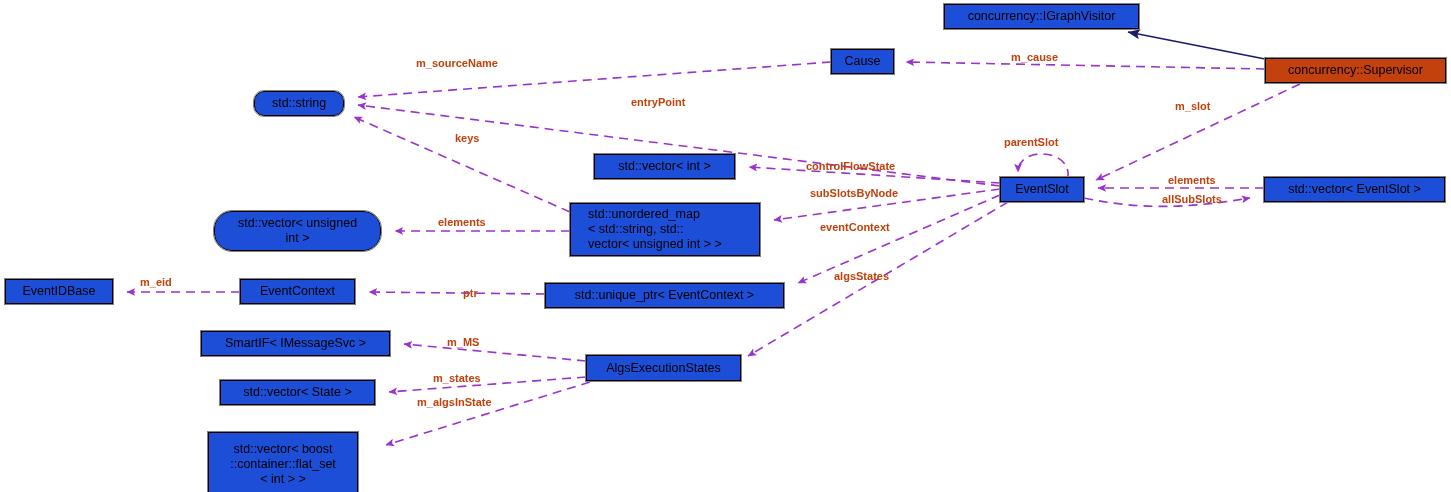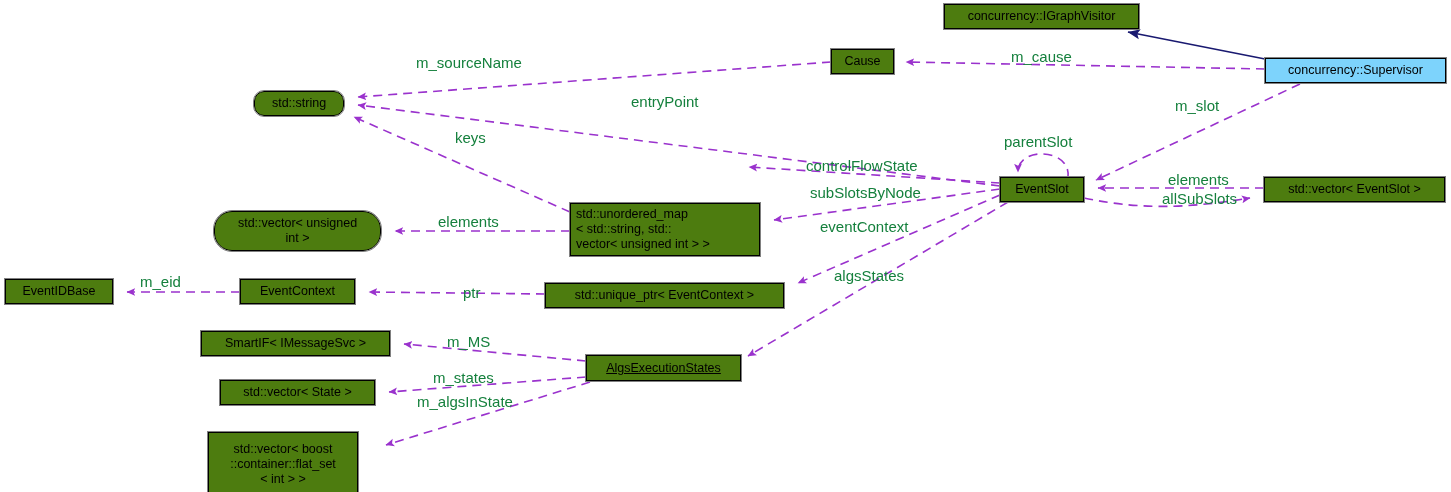--- a/index.html
+++ b/index.html
@@ -21,47 +21,48 @@
     top: 0;
     width: 1451px;
     height: 492px;
     pointer-events: none;
   }
   .node {
     position: absolute;
     box-sizing: border-box;
     border: 1px solid #000000;
     outline: 1px solid #808080;
-    background: #4d7c0f;
+    background: #1d4ed8;
     color: #000000;
     font-size: 12.5px;
     line-height: 15px;
     display: flex;
     align-items: center;
     justify-content: center;
     text-align: center;
     white-space: pre;
     z-index: 5;
   }
   .node.filled {
-    background: #7dd3fc;
+    background: #c2410c;
   }
   .node.leftalign {
     justify-content: flex-start;
     text-align: left;
-    padding-left: 5px;
+    padding-left: 17px;
   }
   .edge-label {
     position: absolute;
-    font-size: 15px;
+    font-size: 11px;
     line-height: 14px;
-    color: #15803d;
+    color: #c2410c;
     white-space: pre;
     background: transparent;
     z-index: 6;
+    font-weight: bold;
   }
 </style>
 </head>
 <body>
 
 <div id="diagram-root">
 
   <svg id="edge-layer" viewBox="0 0 1451 492" width="1451" height="492" xmlns="http://www.w3.org/2000/svg">
     <defs>
       <marker id="assoc-arrow" markerWidth="9" markerHeight="9" refX="8.2" refY="4.5" orient="auto" markerUnits="userSpaceOnUse">
@@ -150,41 +151,42 @@
   </svg>
 
   <div class="node" style="left:944px; top:4px; width:195px; height:25px;">concurrency::IGraphVisitor</div>
 
   <div class="node filled" style="left:1265px; top:58px; width:181px; height:25px;">concurrency::Supervisor</div>
 
   <div class="node" style="left:831px; top:49px; width:63px; height:25px;">Cause</div>
 
   <div class="node" style="left:254px; top:91px; width:90px; height:25px;border-radius:10px;">std::string</div>
 
+  <div class="node" style="left:594px; top:154px; width:141px; height:25px;">std::vector&lt; int &gt;</div>
 
   <div class="node" style="left:1000px; top:177px; width:84px; height:25px;">EventSlot</div>
 
   <div class="node" style="left:1264px; top:177px; width:181px; height:25px;">std::vector&lt; EventSlot &gt;</div>
 
   <div class="node" style="left:214px; top:211px; width:167px; height:40px;border-radius:18px;">std::vector&lt; unsigned
 int &gt;</div>
 
   <div class="node leftalign" style="left:570px; top:203px; width:190px; height:53px;">std::unordered_map
 &lt; std::string, std::
 vector&lt; unsigned int &gt; &gt;</div>
 
   <div class="node" style="left:5px; top:279px; width:108px; height:25px;">EventIDBase</div>
 
   <div class="node" style="left:240px; top:279px; width:115px; height:25px;">EventContext</div>
 
   <div class="node" style="left:545px; top:283px; width:239px; height:25px;">std::unique_ptr&lt; EventContext &gt;</div>
 
   <div class="node" style="left:201px; top:331px; width:189px; height:25px;">SmartIF&lt; IMessageSvc &gt;</div>
 
-  <div class="node" style="left:586px; top:355px; width:155px; height:26px;text-decoration:underline;">AlgsExecutionStates</div>
+  <div class="node" style="left:586px; top:355px; width:155px; height:26px;">AlgsExecutionStates</div>
 
   <div class="node" style="left:220px; top:380px; width:155px; height:25px;">std::vector&lt; State &gt;</div>
 
   <div class="node" style="left:208px; top:432px; width:150px; height:65px;">std::vector&lt; boost
 ::container::flat_set
 &lt; int &gt; &gt;</div>
 
   <div class="edge-label" style="left:416px; top:56px;">m_sourceName</div>
   <div class="edge-label" style="left:1011px; top:50px;">m_cause</div>
   <div class="edge-label" style="left:631px; top:95px;">entryPoint</div>

